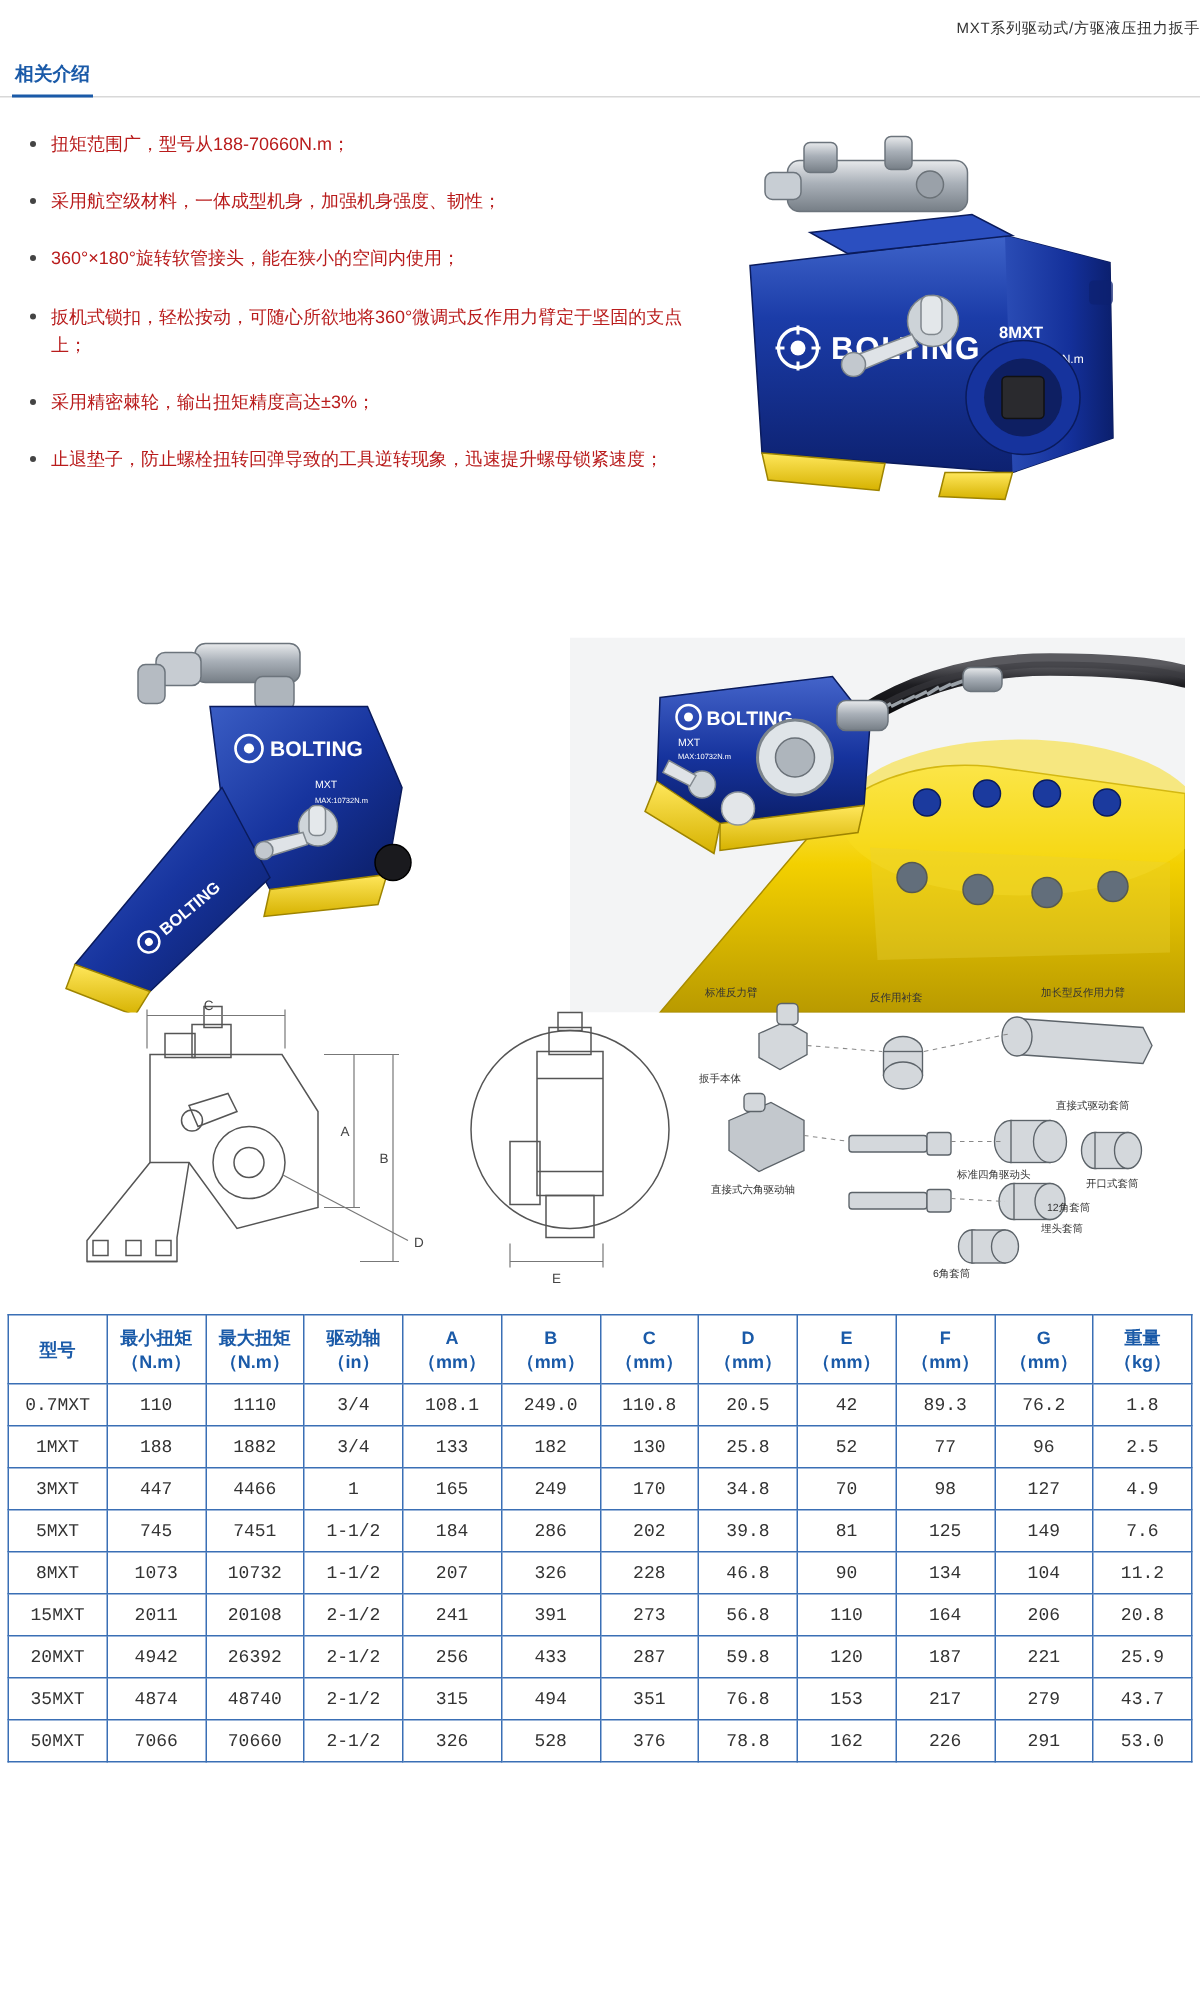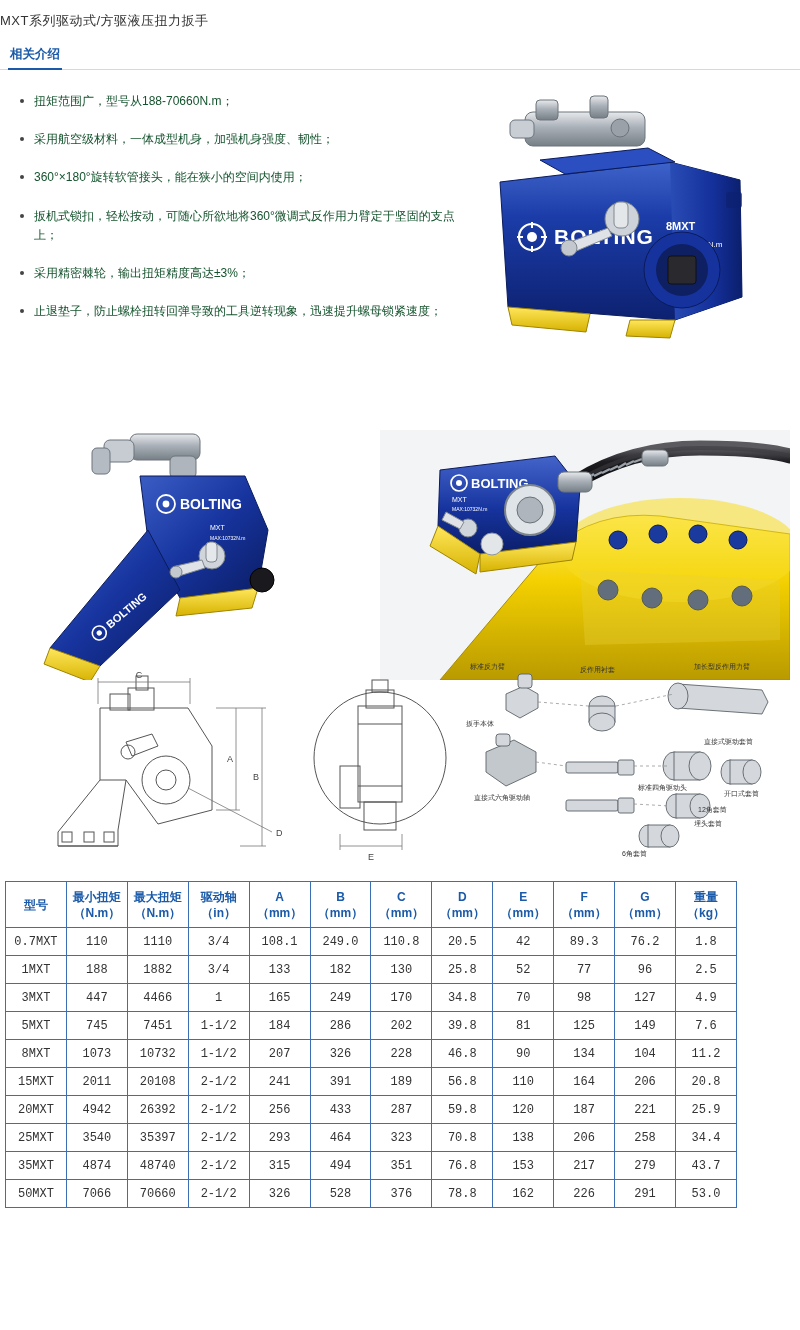--- a/index.html
+++ b/index.html
@@ -7,22 +7,22 @@
     margin: 0; padding: 0;
     width: 800px;
     background: #ffffff;
     font-family: "Liberation Sans", sans-serif;
     color: #333;
   }
   .page { width: 800px; position: relative; }
 
   
   .page-title {
-    text-align: left;
-    font-size: 13px;
+    text-align: right;
+    font-size: 10px;
     color: #333;
     padding: 12px 0 14px 0;
     letter-spacing: 0.5px;
   }
   .section-bar {
     border-bottom: 1px solid #d8d8d8;
     padding: 0 0 6px 8px;
   }
   .section-bar .label {
     display: inline-block;
@@ -36,21 +36,21 @@
 
   
   .features {
     margin: 22px 0 0 0;
     padding: 0 0 0 34px;
     list-style: none;
   }
   .features li {
     position: relative;
     font-size: 12px;
-    color: #14532d;
+    color: #b91c1c;
     line-height: 1.6;
     margin-bottom: 19px;
     max-width: 430px;
   }
   .features li::before {
     content: "";
     position: absolute;
     left: -14px;
     top: 7px;
     width: 4px; height: 4px;
@@ -72,21 +72,21 @@
     margin-top: 10px;
   }
   .dw { position: absolute; top: 0; }
   .dw1 { left: 40px; width: 250px; height: 210px; }
   .dw2 { left: 310px; width: 140px; height: 210px; }
   .dw3 { left: 462px; width: 325px; height: 200px; }
 
   
   table.spec {
     border-collapse: collapse;
-    width: 732px;
+    width: 790px;
     margin: 6px 5px 14px 5px;
     table-layout: fixed;
   }
   table.spec th, table.spec td {
     border: 1px solid #3a6fb5;
     text-align: center;
     font-size: 12px;
     font-family: "Liberation Mono", monospace;
     color: #333;
     height: 28px;
@@ -561,21 +561,21 @@
           <td>104</td>
           <td>11.2</td>
         </tr>
         <tr>
           <td>15MXT</td>
           <td>2011</td>
           <td>20108</td>
           <td>2-1/2</td>
           <td>241</td>
           <td>391</td>
-          <td>189</td>
+          <td>273</td>
           <td>56.8</td>
           <td>110</td>
           <td>164</td>
           <td>206</td>
           <td>20.8</td>
         </tr>
         <tr>
           <td>20MXT</td>
           <td>4942</td>
           <td>26392</td>
@@ -583,34 +583,20 @@
           <td>256</td>
           <td>433</td>
           <td>287</td>
           <td>59.8</td>
           <td>120</td>
           <td>187</td>
           <td>221</td>
           <td>25.9</td>
         </tr>
         <tr>
-          <td>25MXT</td>
-          <td>3540</td>
-          <td>35397</td>
-          <td>2-1/2</td>
-          <td>293</td>
-          <td>464</td>
-          <td>323</td>
-          <td>70.8</td>
-          <td>138</td>
-          <td>206</td>
-          <td>258</td>
-          <td>34.4</td>
-        </tr>
-        <tr>
           <td>35MXT</td>
           <td>4874</td>
           <td>48740</td>
           <td>2-1/2</td>
           <td>315</td>
           <td>494</td>
           <td>351</td>
           <td>76.8</td>
           <td>153</td>
           <td>217</td>

